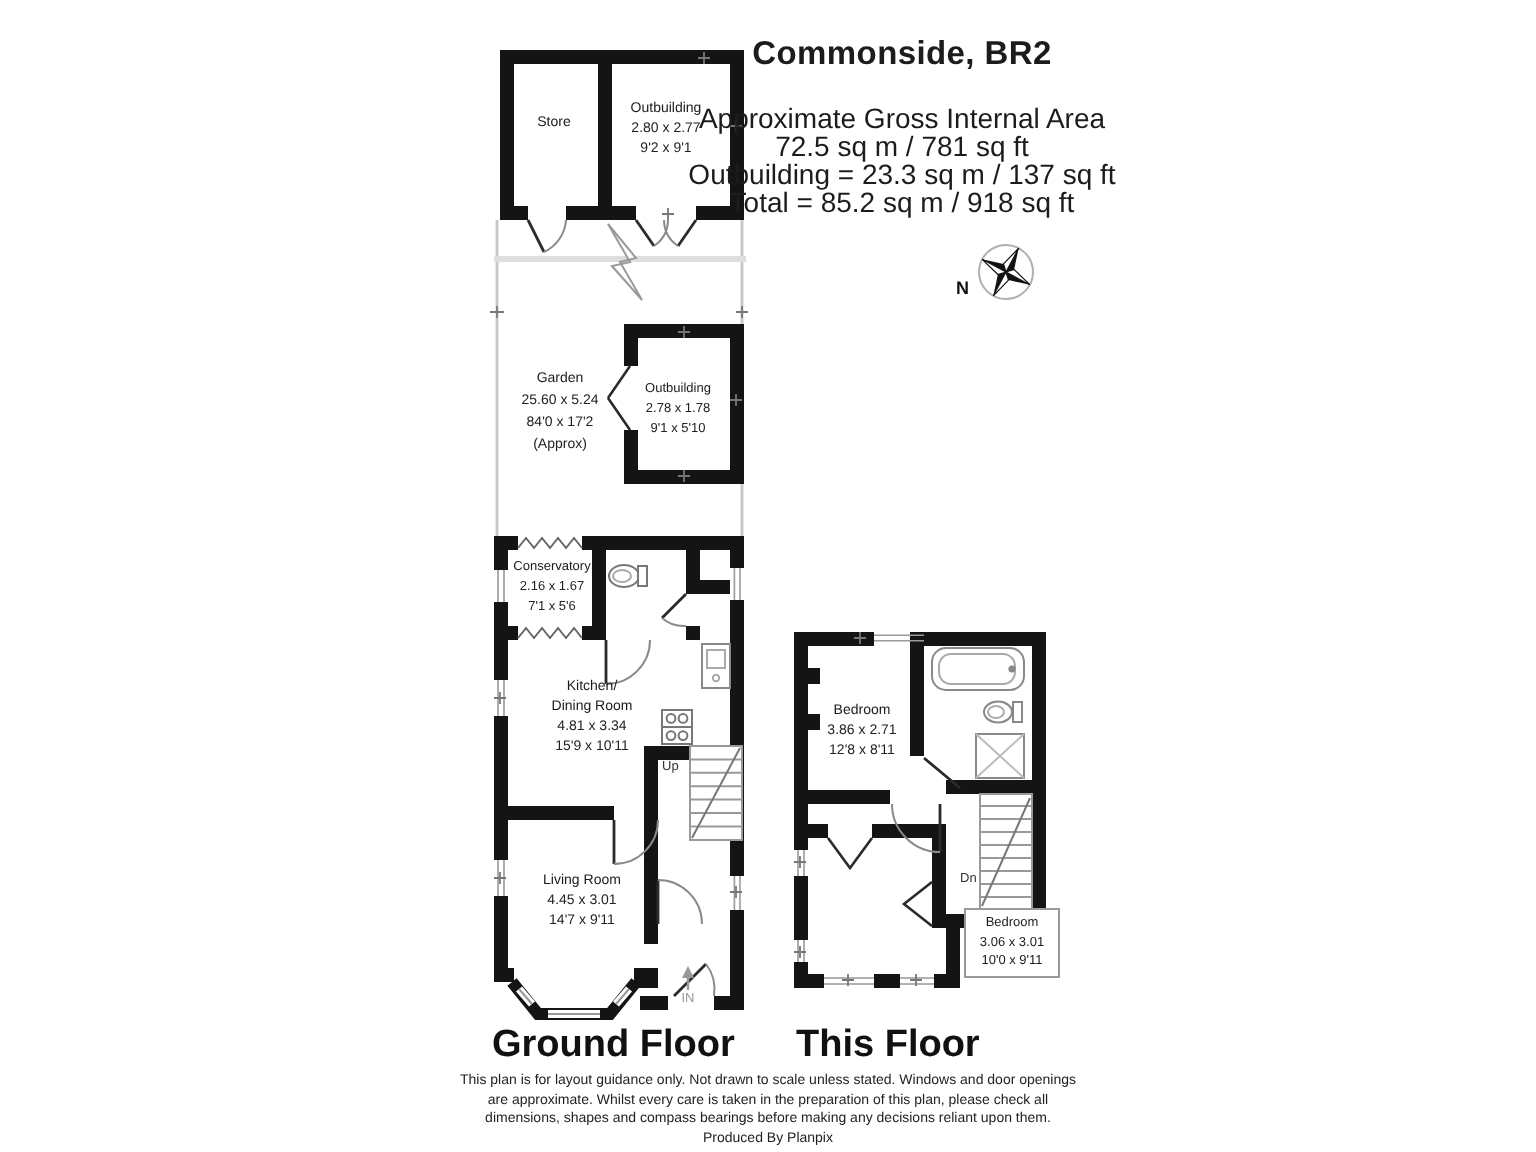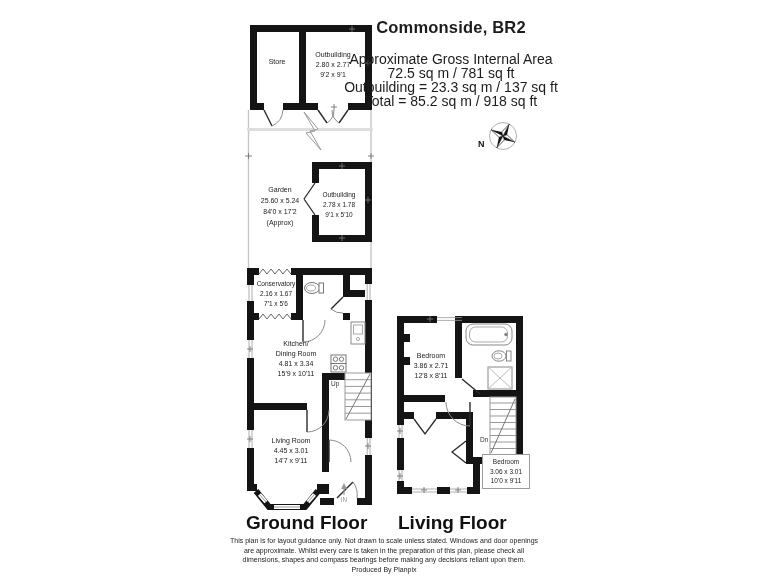--- a/index.html
+++ b/index.html
@@ -315,21 +315,21 @@
 
   <div class="abs tiny" style="left:480px;top:436px">Dn</div>
 
   <div class="abs callout" style="left:482px;top:454px;width:44px">
     <div>Bedroom</div>
     <div>3.06 x 3.01</div>
     <div>10'0 x 9'11</div>
   </div>
 
   <div class="abs floorLbl" style="left:246px;top:512px">Ground Floor</div>
-  <div class="abs floorLbl" style="left:398px;top:512px">Living Floor</div>
+  <div class="abs floorLbl" style="left:398px;top:512px">This Floor</div>
 
   <div class="abs ctr footer" style="left:384px;top:536px">
     <div>This plan is for layout guidance only. Not drawn to scale unless stated. Windows and door openings</div>
     <div>are approximate. Whilst every care is taken in the preparation of this plan, please check all</div>
     <div>dimensions, shapes and compass bearings before making any decisions reliant upon them.</div>
     <div>Produced By Planpix</div>
   </div>
 
 </div>
 

